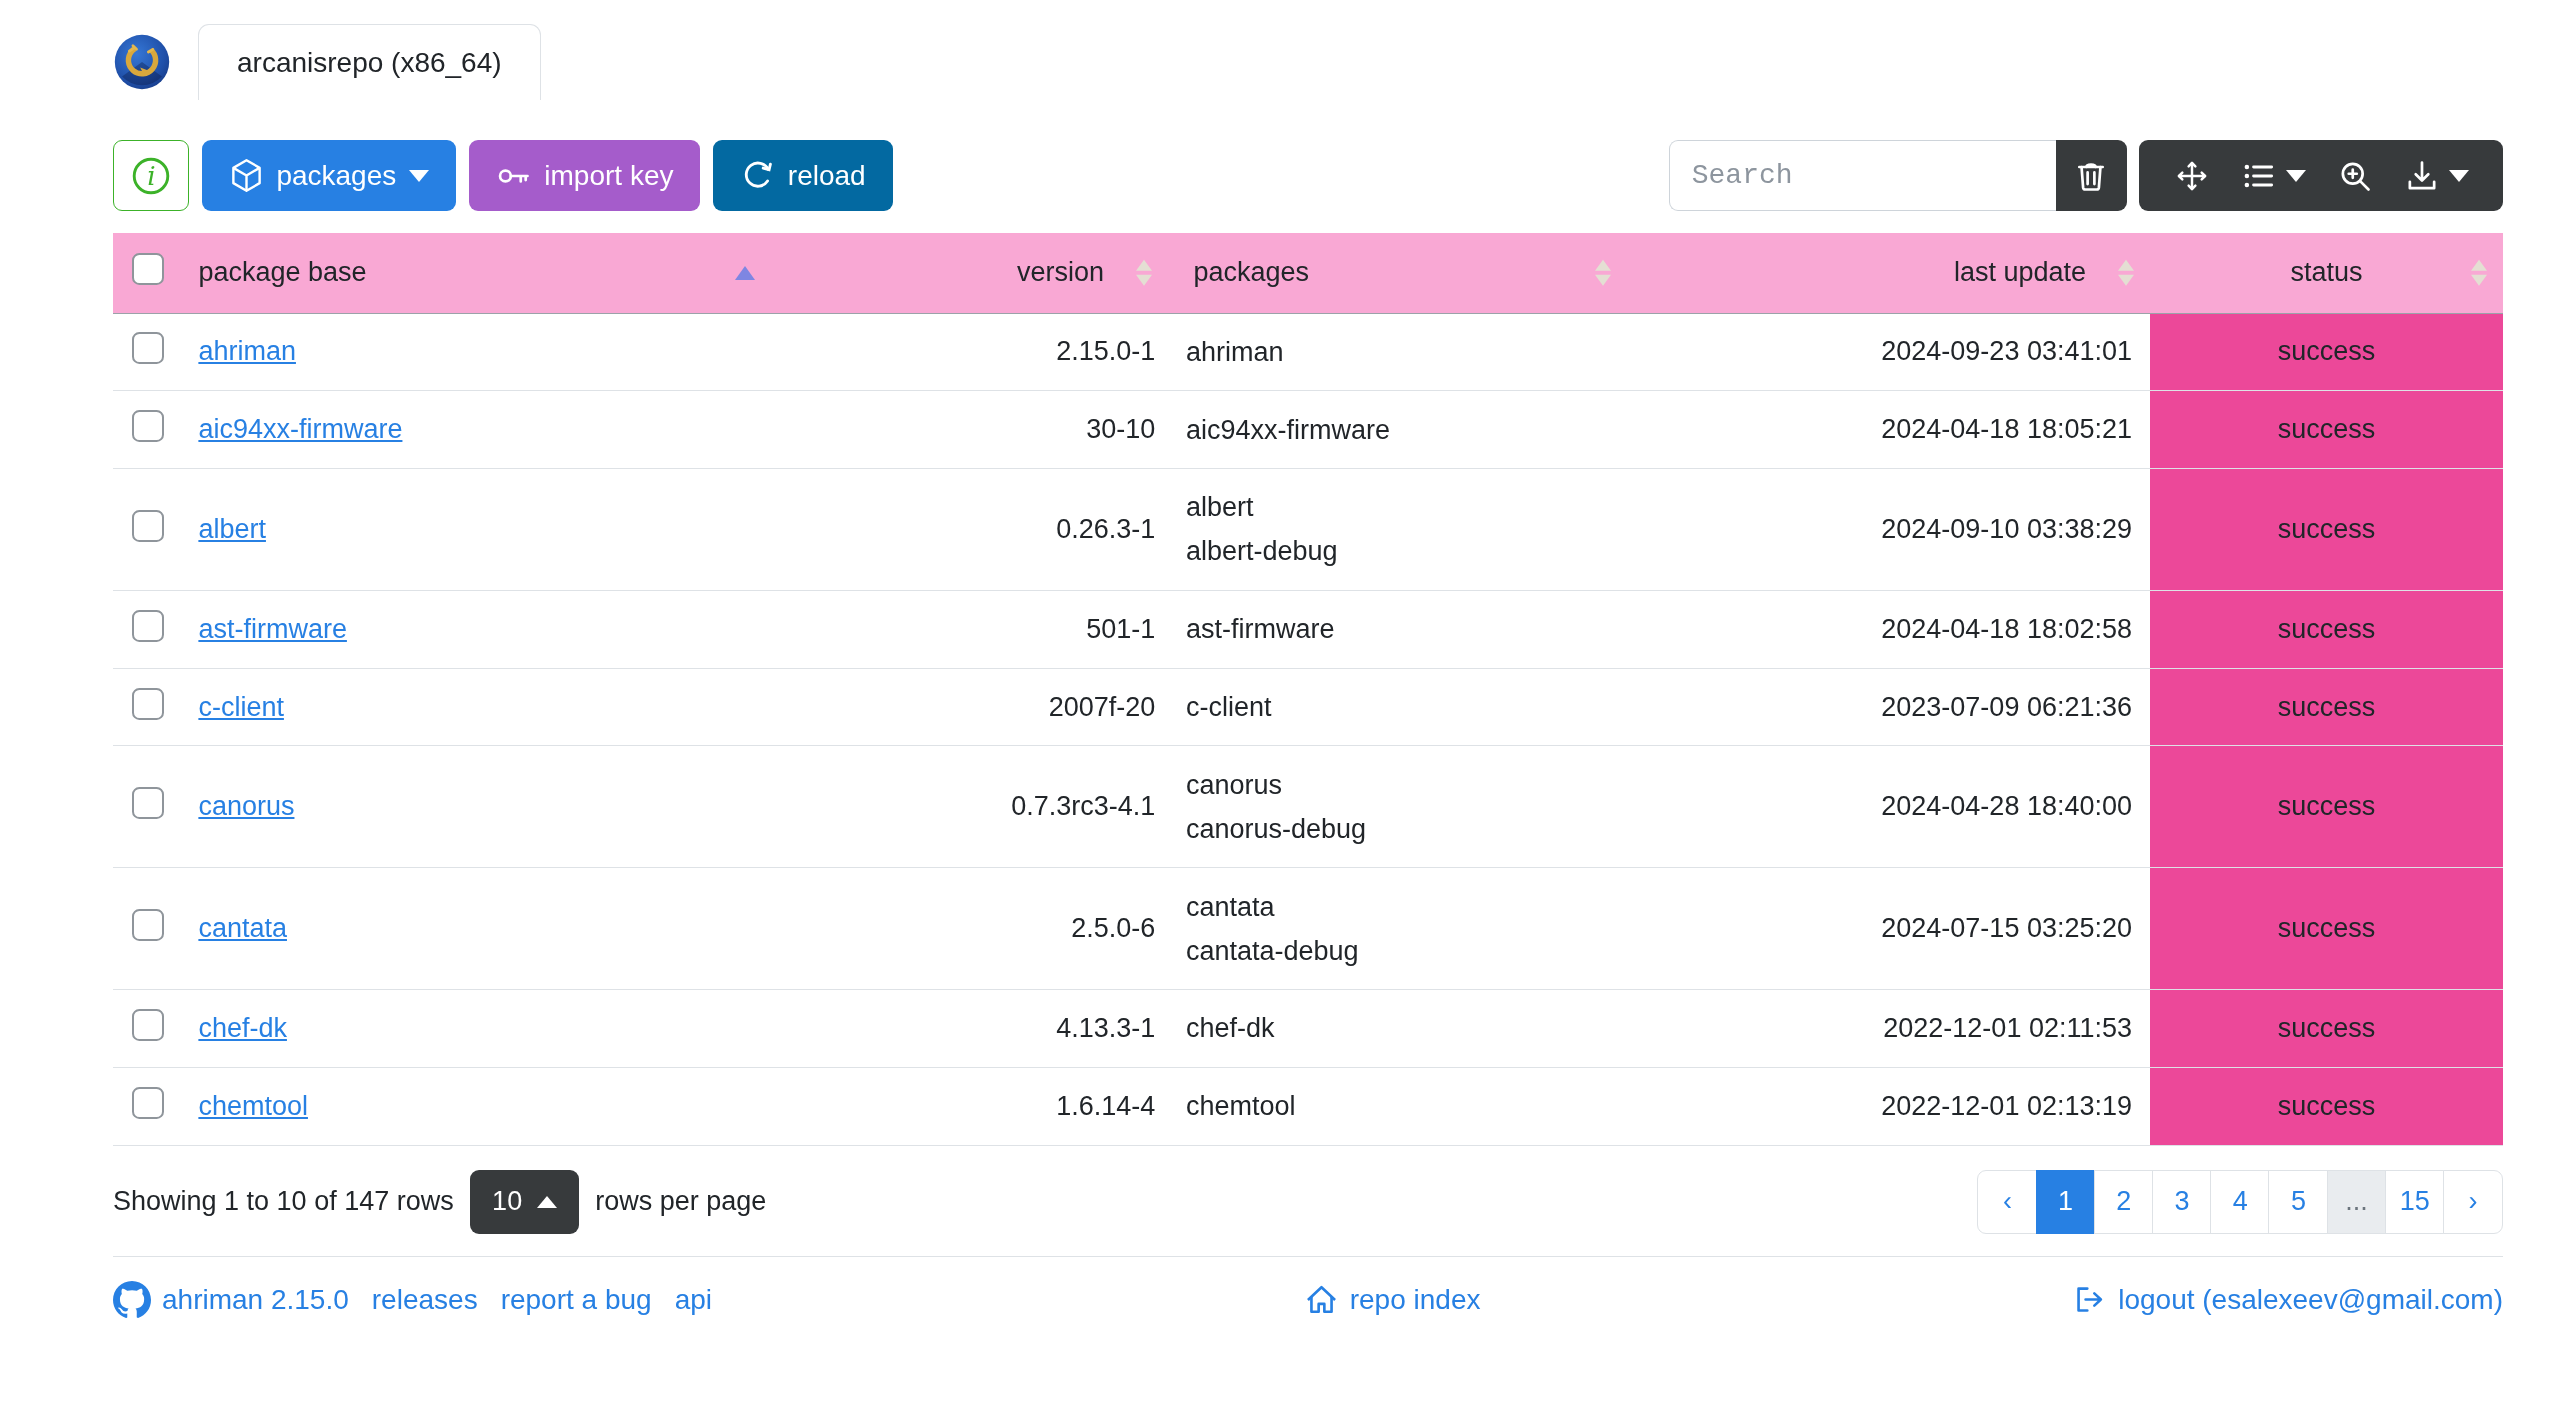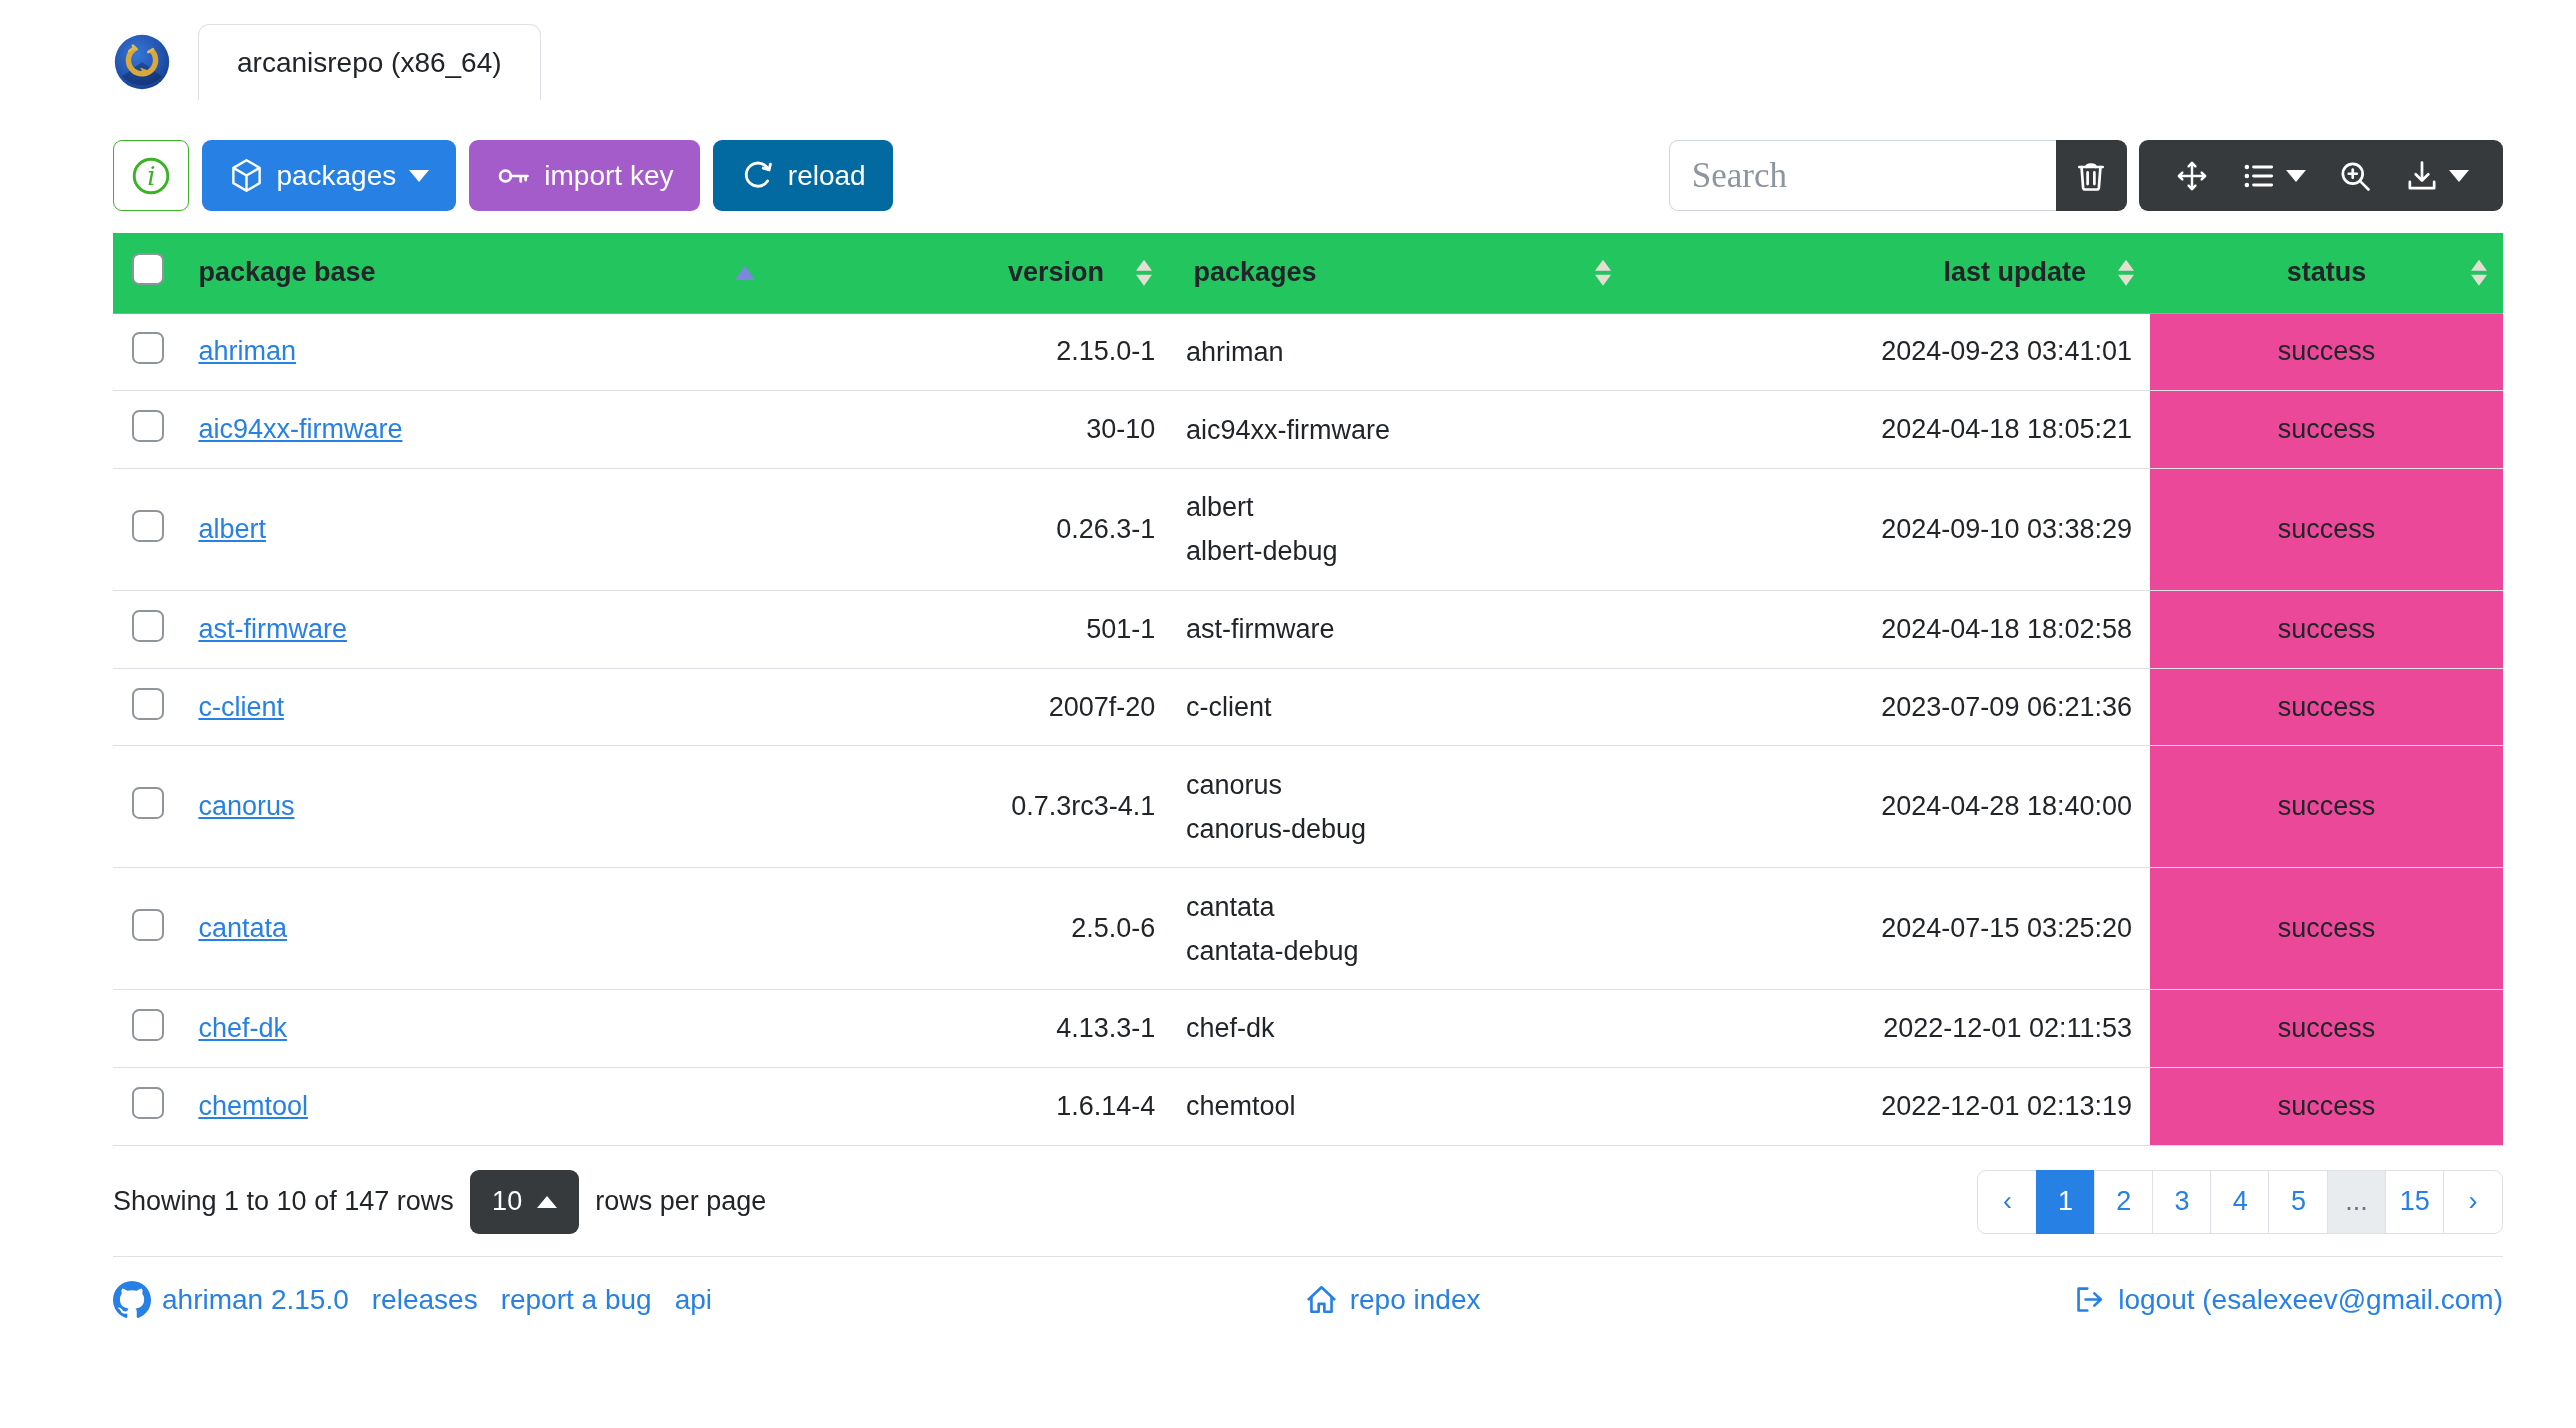--- a/index.html
+++ b/index.html
@@ -19,35 +19,35 @@
   .btn { height:71px; border-radius:9px; border:none; font-family:inherit; font-size:28px; color:#fff;
          display:inline-flex; align-items:center; gap:12.7px; padding:0 27px; cursor:pointer; }
   .btn-outline-success { background:#fff; border:1.8px solid #3cb229; width:76px; justify-content:center; padding:0; box-sizing:border-box; }
   .btn-primary { background:#2780e3; }
   .btn-purple  { background:#a55ccb; }
   .btn-dark    { background:#0369a1; }
 
   .toolbar-right { display:flex; align-items:center; }
   .search-group { display:flex; }
   .search-input { width:387px; height:71px; box-sizing:border-box; border:1.8px solid #ced4da; border-right:none;
-                  border-radius:9px 0 0 9px; font-family:Liberation Serif, serif; font-size:35px; padding:12px 22px; color:#212529; outline:none; }
+                  border-radius:9px 0 0 9px; font-family:Liberation Mono, monospace; font-size:28px; padding:12px 22px; color:#212529; outline:none; }
   .search-input::placeholder { color:#8d959e; }
   .btn-trash { width:71px; height:71px; background:#373a3c; border:none; border-radius:0 9px 9px 0;
                display:flex; align-items:center; justify-content:center; cursor:pointer; }
   .icon-group { margin-left:12.7px; height:71px; background:#373a3c; border-radius:9px;
                 display:flex; align-items:center; padding:0 27px; gap:16.4px; }
   .icon-btn { background:none; border:none; display:inline-flex; align-items:center; gap:9px; padding:0 7.3px; cursor:pointer; }
 
   .caret-down { width:0; height:0; border-left:10px solid transparent; border-right:10px solid transparent; border-top:12px solid #fff; }
   .caret-up   { width:0; height:0; border-left:10px solid transparent; border-right:10px solid transparent; border-bottom:12px solid #fff; }
 
   
   table { width:100%; border-collapse:collapse; table-layout:fixed; margin-top:22px; font-size:27px; }
   col.c-check{width:69px;} col.c-version{width:397px;} col.c-packages{width:459px;} col.c-update{width:523px;} col.c-status{width:353px;}
-  thead th { background:#22c55e; height:80px; font-weight:bold; text-align:left; position:relative;
+  thead th { background:#f9a8d4; height:80px; font-weight:normal; text-align:left; position:relative;
              border-bottom:1.8px solid #9ba2a9; padding:0 16.4px; box-sizing:border-box; cursor:pointer; }
   th.h-version, th.h-update { text-align:right; padding-right:64px; }
   th.h-packages { padding-left:25.5px; padding-right:64px; }
   th.h-status { text-align:center; }
   .sort-icon { position:absolute; right:16.4px; top:50%; transform:translateY(-50%); }
   .sort-asc { width:0; height:0; border-left:10px solid transparent; border-right:10px solid transparent; border-bottom:14.6px solid #7e86e2; }
   .sort-both i { display:block; width:0; height:0; border-left:8.2px solid transparent; border-right:8.2px solid transparent; }
   .sort-both .up { border-bottom:11px solid #e4dfd3; margin-bottom:4.5px; }
   .sort-both .down { border-top:11px solid #e4dfd3; }
 

